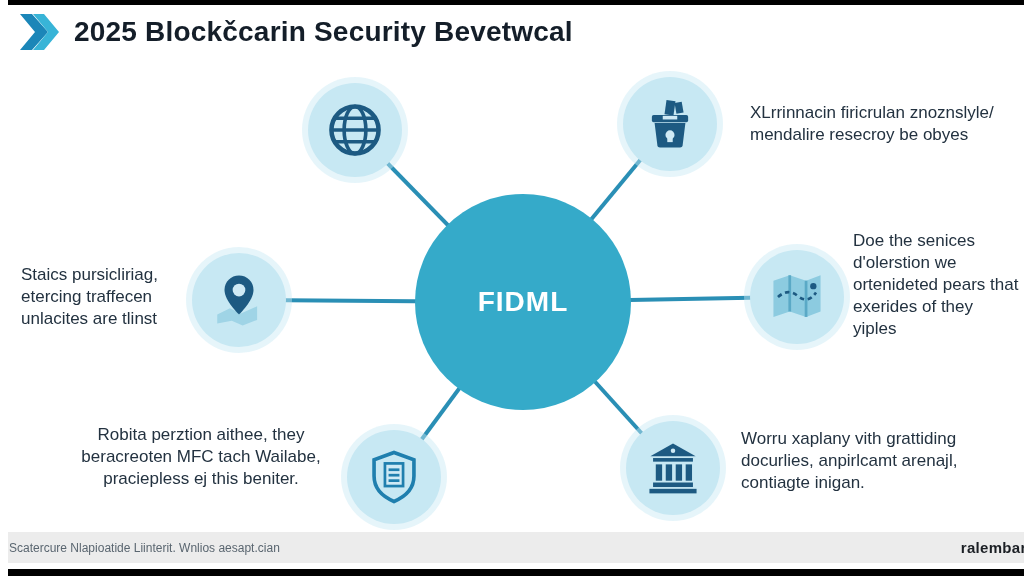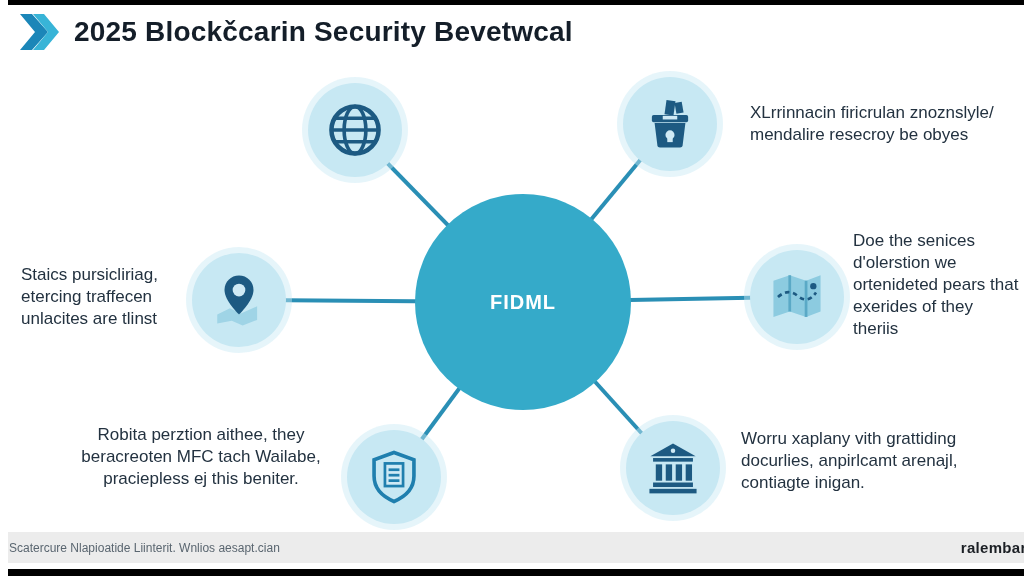--- a/index.html
+++ b/index.html
@@ -23,21 +23,21 @@
     box-shadow:0 0 0 6px rgba(199,232,243,0.45);
   }
   .node svg{width:58px;height:58px;}
 
   .center-circle{
     position:absolute;left:407px;top:194px;width:216px;height:216px;border-radius:50%;
     background:#35aac9;z-index:3;display:flex;flex-direction:column;
     align-items:center;justify-content:center;gap:9px;
   }
   .center-circle .cline{
-    color:#ffffff;font-weight:bold;font-size:20px;letter-spacing:1px;text-align:center;
+    color:#ffffff;font-weight:bold;font-size:28px;letter-spacing:1px;text-align:center;
   }
 
   .txt{
     position:absolute;z-index:2;font-size:17px;line-height:22px;color:#233240;
   }
   .txt-topleft{left:8px;top:90px;width:282px;}
   .txt-topright{left:742px;top:102px;width:276px;}
   .txt-midleft{left:13px;top:264px;width:185px;}
   .txt-midright{left:845px;top:230px;width:168px;}
   .txt-bottomleft{left:55px;top:424px;width:276px;text-align:center;}
@@ -138,21 +138,21 @@
       <rect x="24" y="28" width="7" height="18" fill="#1d5a82"></rect>
       <rect x="35" y="28" width="7" height="18" fill="#1d5a82"></rect>
       <rect x="46" y="28" width="7" height="18" fill="#1d5a82"></rect>
       <rect x="10" y="48" width="44" height="5" fill="#1d5a82"></rect>
       <rect x="6" y="55" width="52" height="5" fill="#1d5a82"></rect>
     </svg>
   </div>
 
   <div class="txt txt-topright">XLrrinnacin firicrulan znoznslyle/ mendalire resecroy be obyes</div>
   <div class="txt txt-midleft">Staics pursicliriag, etercing traffecen unlacites are tlinst</div>
-  <div class="txt txt-midright">Doe the senices d'olerstion we ortenideted pears that exerides of they theriis</div>
+  <div class="txt txt-midright">Doe the senices d'olerstion we ortenideted pears that exerides of they yiples</div>
   <div class="txt txt-bottomleft">Robita perztion aithee, they beracreoten MFC tach Wailabe, praciepless ej this beniter.</div>
   <div class="txt txt-bottomright">Worru xaplany vith grattiding docurlies, anpirlcamt arenajl, contiagte inigan.</div>
 
   <div class="footer">
     <div class="source">Scatercure Nlapioatide Liinterit. Wnlios aesapt.cian</div>
     <div class="brand">ralembari</div>
   </div>
 
   <div class="bar-black bar-bottom"></div>
 

